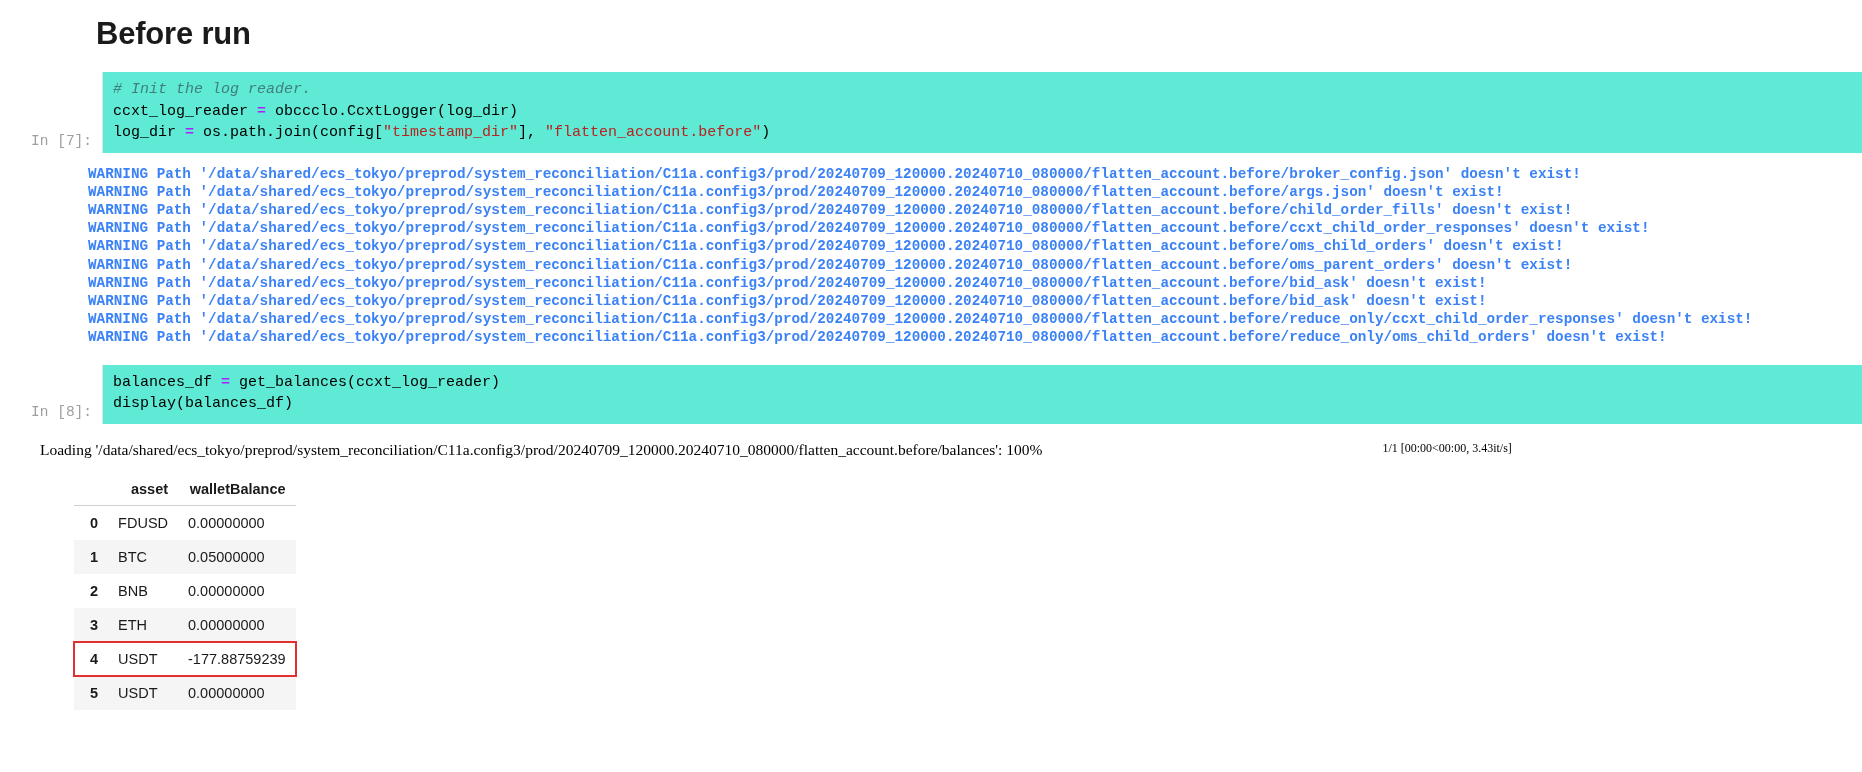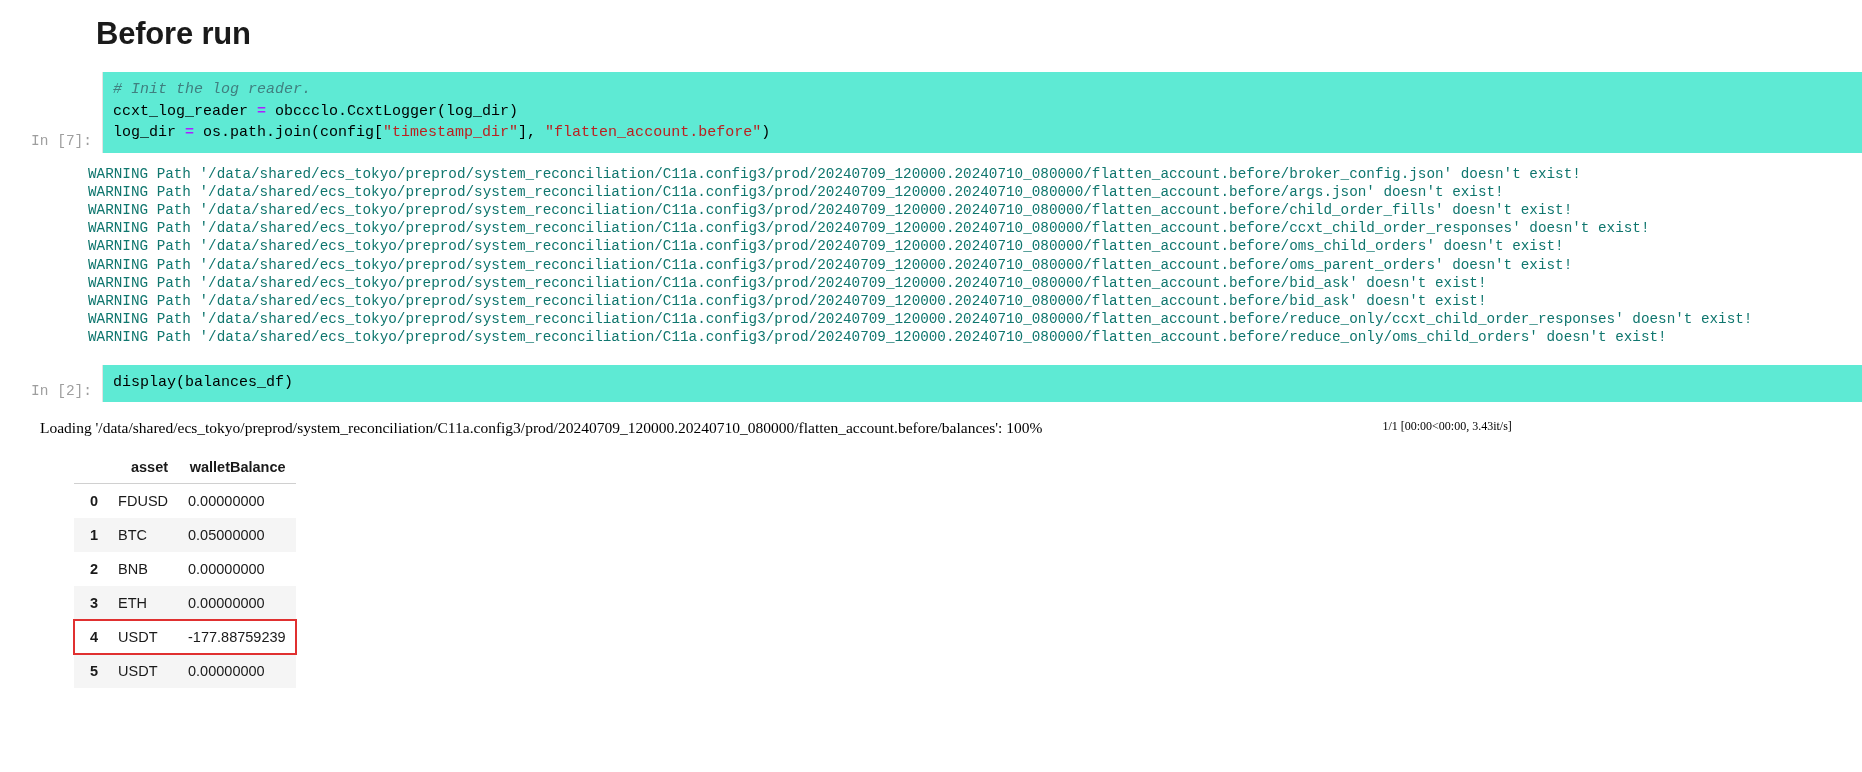--- a/index.html
+++ b/index.html
@@ -68,21 +68,22 @@
   
   .warn-block {
     padding-left: 88px;
     padding-top: 12px;
   }
   .warn-line {
     font-family: "Liberation Mono", monospace;
     font-size: 14.3px;
     line-height: 18.2px;
     white-space: pre;
-    color: #0f766e;
+    color: #3b82f6;
+    font-weight: bold;
   }
   
   .loading-row {
     display: flex;
     align-items: flex-start;
     padding-left: 40px;
     padding-top: 17px;
     font-family: "Liberation Serif", serif;
     font-size: 15.5px;
     color: #000000;
@@ -164,22 +165,23 @@
       <div class="warn-line">WARNING Path '/data/shared/ecs_tokyo/preprod/system_reconciliation/C11a.config3/prod/20240709_120000.20240710_080000/flatten_account.before/ccxt_child_order_responses' doesn't exist!</div>
       <div class="warn-line">WARNING Path '/data/shared/ecs_tokyo/preprod/system_reconciliation/C11a.config3/prod/20240709_120000.20240710_080000/flatten_account.before/oms_child_orders' doesn't exist!</div>
       <div class="warn-line">WARNING Path '/data/shared/ecs_tokyo/preprod/system_reconciliation/C11a.config3/prod/20240709_120000.20240710_080000/flatten_account.before/oms_parent_orders' doesn't exist!</div>
       <div class="warn-line">WARNING Path '/data/shared/ecs_tokyo/preprod/system_reconciliation/C11a.config3/prod/20240709_120000.20240710_080000/flatten_account.before/bid_ask' doesn't exist!</div>
       <div class="warn-line">WARNING Path '/data/shared/ecs_tokyo/preprod/system_reconciliation/C11a.config3/prod/20240709_120000.20240710_080000/flatten_account.before/bid_ask' doesn't exist!</div>
       <div class="warn-line">WARNING Path '/data/shared/ecs_tokyo/preprod/system_reconciliation/C11a.config3/prod/20240709_120000.20240710_080000/flatten_account.before/reduce_only/ccxt_child_order_responses' doesn't exist!</div>
       <div class="warn-line">WARNING Path '/data/shared/ecs_tokyo/preprod/system_reconciliation/C11a.config3/prod/20240709_120000.20240710_080000/flatten_account.before/reduce_only/oms_child_orders' doesn't exist!</div>
     </div>
 
   <div class="cell">
-    <div class="prompt">In [2]:</div>
+    <div class="prompt">In [8]:</div>
     <div class="input-area" id="code-8">
+        <div class="code-line"><span class="tok-plain">balances_df </span><span class="tok-op">=</span><span class="tok-plain"> get_balances(ccxt_log_reader)</span></div>
         <div class="code-line"><span class="tok-plain">display(balances_df)</span></div>
       </div>
   </div>
 
   <div class="loading-row">
     <span>Loading '/data/shared/ecs_tokyo/preprod/system_reconciliation/C11a.config3/prod/20240709_120000.20240710_080000/flatten_account.before/balances': 100%</span>
     <span class="pbar-track">
       <span class="pbar-fill" id="pbar-fill" style="width: 100%; background: rgb(58, 138, 60);"></span>
     </span>
     <span class="loading-tail">1/1 [00:00&lt;00:00, 3.43it/s]</span>

